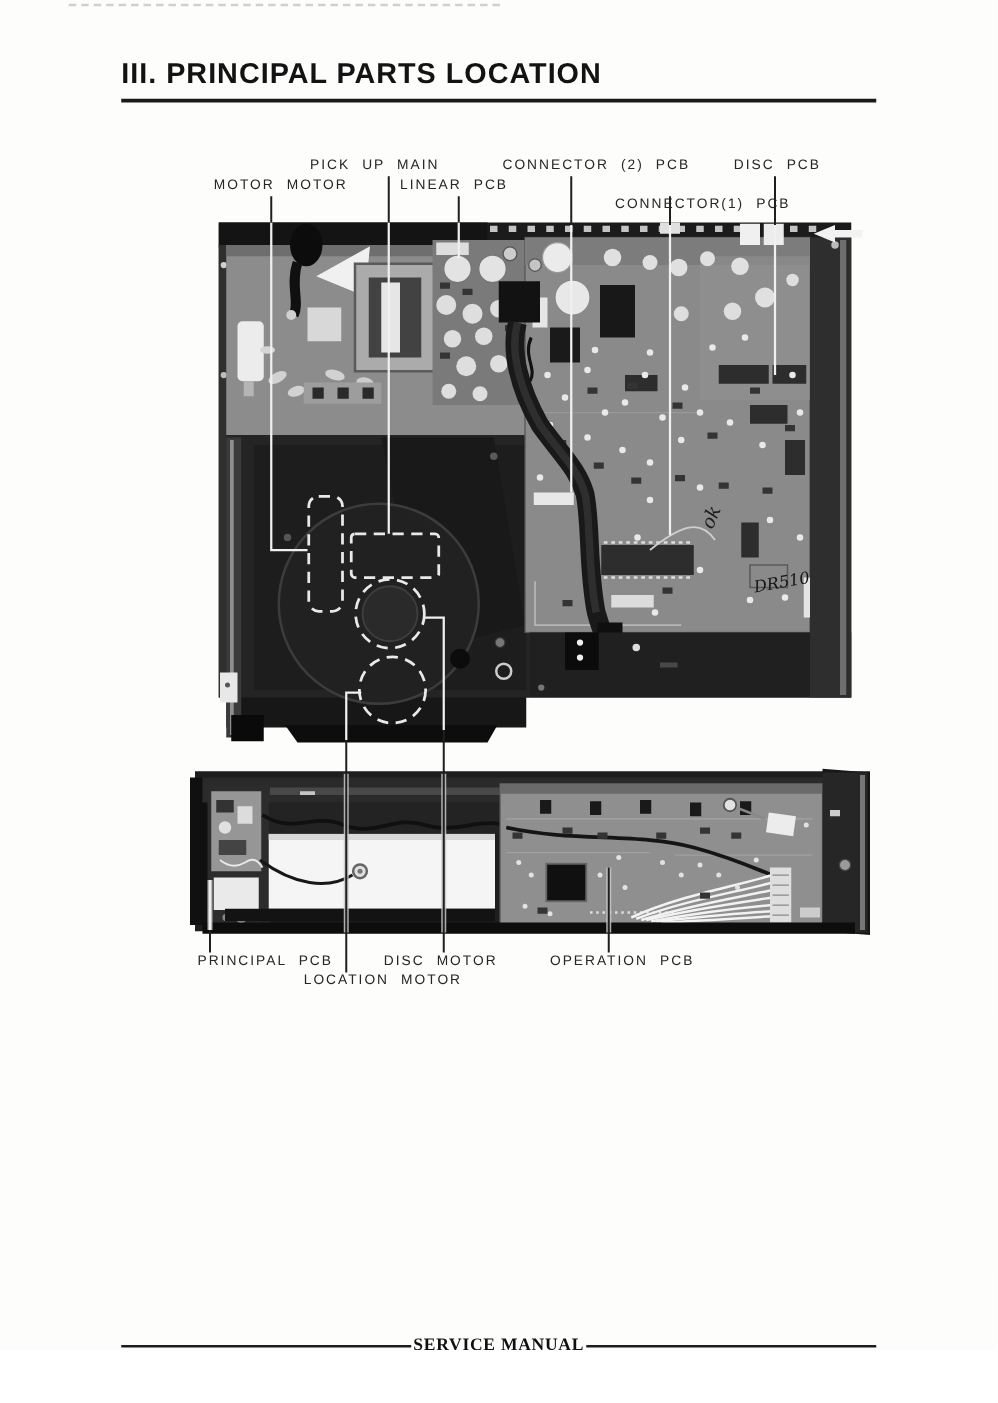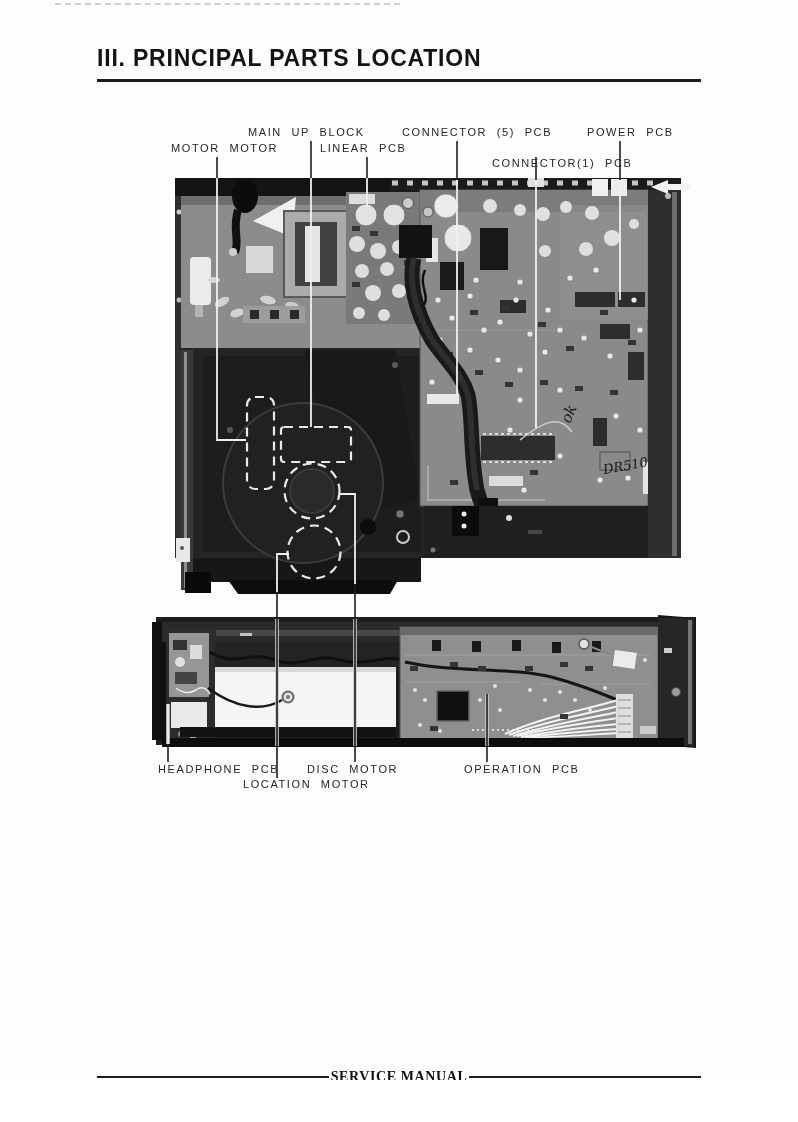--- a/index.html
+++ b/index.html
@@ -411,30 +411,30 @@
         <line x1="536" y1="157" x2="536" y2="180"></line>
         <line x1="620" y1="141" x2="620" y2="180"></line>
         <line x1="168" y1="744" x2="168" y2="762"></line>
         <line x1="277" y1="592" x2="277" y2="778"></line>
         <line x1="355" y1="584" x2="355" y2="762"></line>
         <line x1="487" y1="694" x2="487" y2="762"></line>
       </g>
     </g>
   </svg>
 
-  <div class="lbl" style="left:248px;top:126px">MAIN UP BLOCK</div>
-  <div class="lbl" style="left:402px;top:126px">CONNECTOR (5) PCB</div>
-  <div class="lbl" style="left:587px;top:126px">POWER PCB</div>
+  <div class="lbl" style="left:248px;top:126px">PICK UP MAIN</div>
+  <div class="lbl" style="left:402px;top:126px">CONNECTOR (2) PCB</div>
+  <div class="lbl" style="left:587px;top:126px">DISC PCB</div>
   <div class="lbl" style="left:171px;top:142px">MOTOR MOTOR</div>
   <div class="lbl" style="left:320px;top:142px">LINEAR PCB</div>
   <div class="lbl" style="left:492px;top:157px">CONNECTOR(1) PCB</div>
 
-  <div class="lbl" style="left:158px;top:763px">HEADPHONE PCB</div>
+  <div class="lbl" style="left:158px;top:763px">PRINCIPAL PCB</div>
   <div class="lbl" style="left:307px;top:763px">DISC MOTOR</div>
-  <div class="lbl" style="left:464px;top:763px">OPERATION PCB</div>
+  <div class="lbl" style="left:440px;top:763px">OPERATION PCB</div>
   <div class="lbl" style="left:243px;top:778px">LOCATION MOTOR</div>
 
   <div class="footer">
     <div class="line"></div>
     <div class="text">SERVICE MANUAL</div>
     <div class="line"></div>
   </div>
   <div class="pagenum">8</div>
 
 </div>

